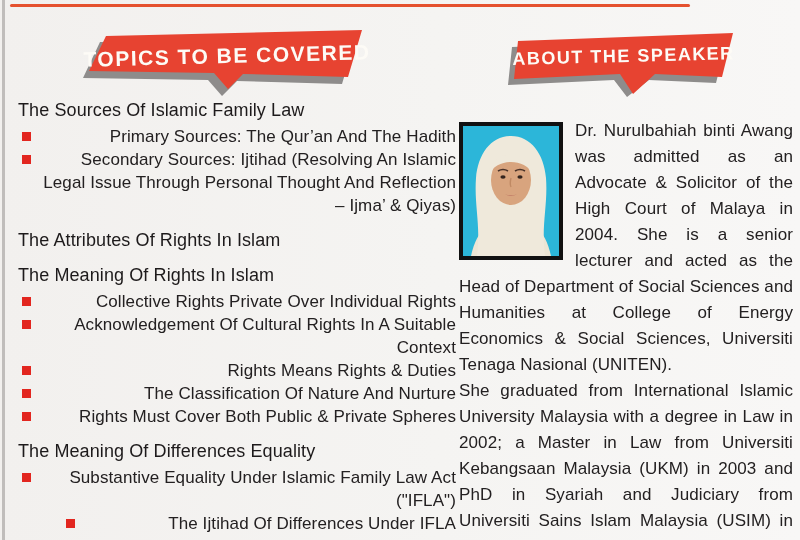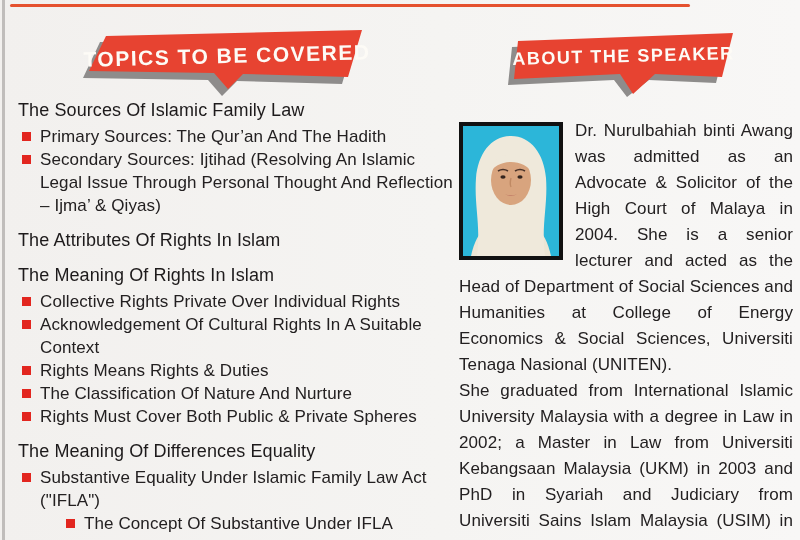--- a/index.html
+++ b/index.html
@@ -32,21 +32,21 @@
   
   .topics-col {
     position:absolute; left:18px; top:98px; width:438px;
     font-size:17px; line-height:23px; letter-spacing:.1px;
   }
   .heading {
     font-weight:400; font-size:18px; line-height:24px;
     margin:11px 0 3px 0; color:#1d1a1b;
   }
   .heading.first { margin-top:0; }
-  .bullet { display:flex; gap:9px; margin-left:4px; }
+  .bullet { display:flex; gap:9px; margin-left:4px;text-align:right; }
   .bullet .sq {
     flex:0 0 9px; width:9px; height:9px; margin-top:7px; background:#e2261f;
   }
   .bullet.l2 { margin-left:48px; }
   .bullet .btxt { flex:1; }
 
   
   .speaker-col {
     position:absolute; left:459px; top:118px; width:334px;
     font-size:17px; line-height:26px; text-align:justify; letter-spacing:.1px;
@@ -113,21 +113,21 @@
     <span class="btxt">Rights Must Cover Both Public &amp; Private Spheres</span>
   </div>
 
   <div class="heading">The Meaning Of Differences Equality</div>
   <div class="bullet l1">
     <span class="sq"></span>
     <span class="btxt">Substantive Equality Under Islamic Family Law Act ("IFLA")</span>
   </div>
   <div class="bullet l2">
     <span class="sq"></span>
-    <span class="btxt">The Concept Of Substantive Under IFLA</span>
+    <span class="btxt">The Ijtihad Of Differences Under IFLA</span>
   </div>
   <div class="bullet l2">
 
     <span class="btxt">Complementary Roles Between Husband And Wife</span>
   </div>
 </div>
 
 <div class="speaker-col bio">
   <div class="photo-frame">
     <svg viewBox="0 0 96 130" preserveAspectRatio="none">

